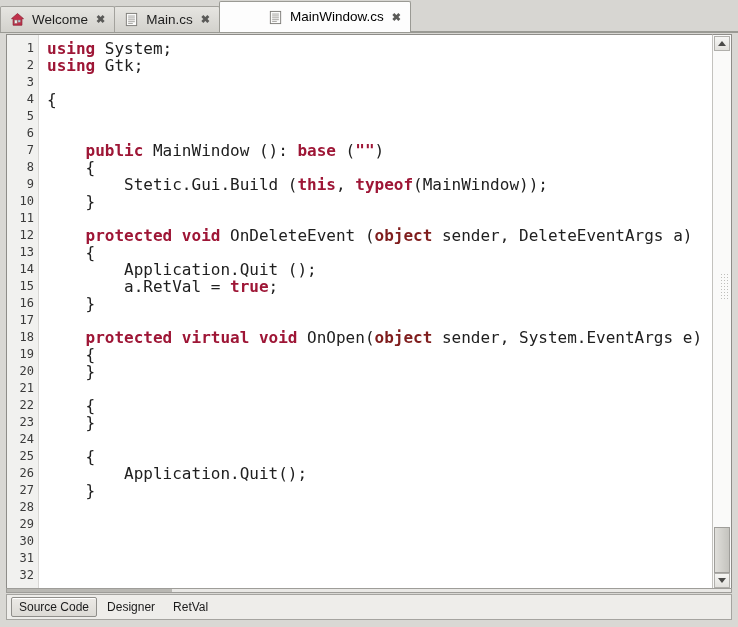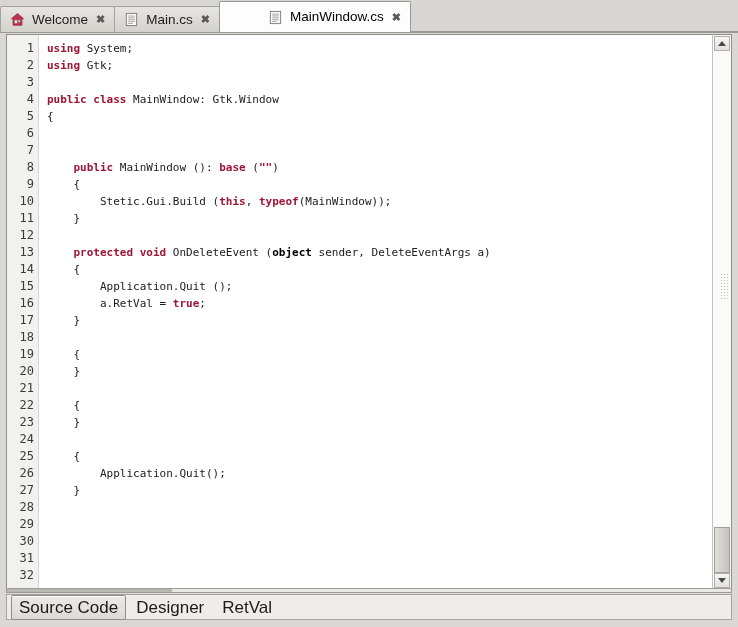--- a/index.html
+++ b/index.html
@@ -112,28 +112,28 @@
     padding-right: 4px;
   }
   .code {
     flex: 1;
     padding: 5px 0 0 8px;
     box-sizing: border-box;
     overflow: hidden;
   }
   .code .cl {
     font-family: "DejaVu Sans Mono", monospace;
-    font-size: 11px;
+    font-size: 16px;
     line-height: 17px;
     height: 17px;
     white-space: pre;
     color: #202020;
   }
   .kw { color: #9e1636; font-weight: bold; }
-  .tp { color: #000000; font-weight: bold; }
+  .tp { color: #7f1d1d; font-weight: bold; }
 
   
   .vscroll {
     position: absolute;
     right: 6px; top: 34px;
     width: 20px; height: 556px;
     box-sizing: border-box;
     background: #fafaf9;
     border: 1px solid #8e8d89;
     border-left: 1px solid #c3c2be;
@@ -194,21 +194,21 @@
     width: 726px; height: 26px;
     box-sizing: border-box;
     background: #eeedea;
     border: 1px solid #a5a4a0;
     display: flex;
     align-items: center;
     padding-left: 4px;
     gap: 2px;
   }
   .vtab {
-    font-size: 17px;
+    font-size: 12px;
     color: #1b1b1b;
     padding: 3px 7px;
     border: 1px solid transparent;
     border-radius: 2px;
     cursor: default;
     line-height: 1;
     white-space: nowrap;
   }
   .vtab.active {
     background: linear-gradient(to bottom,#eceae6,#dcdad5);
@@ -303,35 +303,35 @@
           <div class="ln">28</div>
           <div class="ln">29</div>
           <div class="ln">30</div>
           <div class="ln">31</div>
           <div class="ln">32</div>
         </div>
       <div class="code" id="code-host">
           <div class="cl"><span class="kw">using</span><span> System;</span></div>
           <div class="cl"><span class="kw">using</span><span> Gtk;</span></div>
           <div class="cl">&nbsp;</div>
-          <div class="cl"><span class="kw">public class</span><span> MainWindow: Gtk.Window</span></div>
           <div class="cl"><span>{</span></div>
           <div class="cl">&nbsp;</div>
           <div class="cl">&nbsp;</div>
           <div class="cl"><span>    </span><span class="kw">public</span><span> MainWindow (): </span><span class="kw">base</span><span> (</span><span class="kw">""</span><span>)</span></div>
           <div class="cl"><span>    {</span></div>
           <div class="cl"><span>        Stetic.Gui.Build (</span><span class="kw">this</span><span>, </span><span class="kw">typeof</span><span>(MainWindow));</span></div>
           <div class="cl"><span>    }</span></div>
           <div class="cl">&nbsp;</div>
           <div class="cl"><span>    </span><span class="kw">protected void</span><span> OnDeleteEvent (</span><span class="tp">object</span><span> sender, DeleteEventArgs a)</span></div>
           <div class="cl"><span>    {</span></div>
           <div class="cl"><span>        Application.Quit ();</span></div>
           <div class="cl"><span>        a.RetVal = </span><span class="kw">true</span><span>;</span></div>
           <div class="cl"><span>    }</span></div>
           <div class="cl">&nbsp;</div>
+          <div class="cl"><span>    </span><span class="kw">protected virtual void</span><span> OnOpen(</span><span class="tp">object</span><span> sender, System.EventArgs e)</span></div>
           <div class="cl"><span>    {</span></div>
           <div class="cl"><span>    }</span></div>
           <div class="cl">&nbsp;</div>
           <div class="cl"><span>    {</span></div>
           <div class="cl"><span>    }</span></div>
           <div class="cl">&nbsp;</div>
           <div class="cl"><span>    {</span></div>
           <div class="cl"><span>        Application.Quit();</span></div>
           <div class="cl"><span>    }</span></div>
           <div class="cl">&nbsp;</div>

